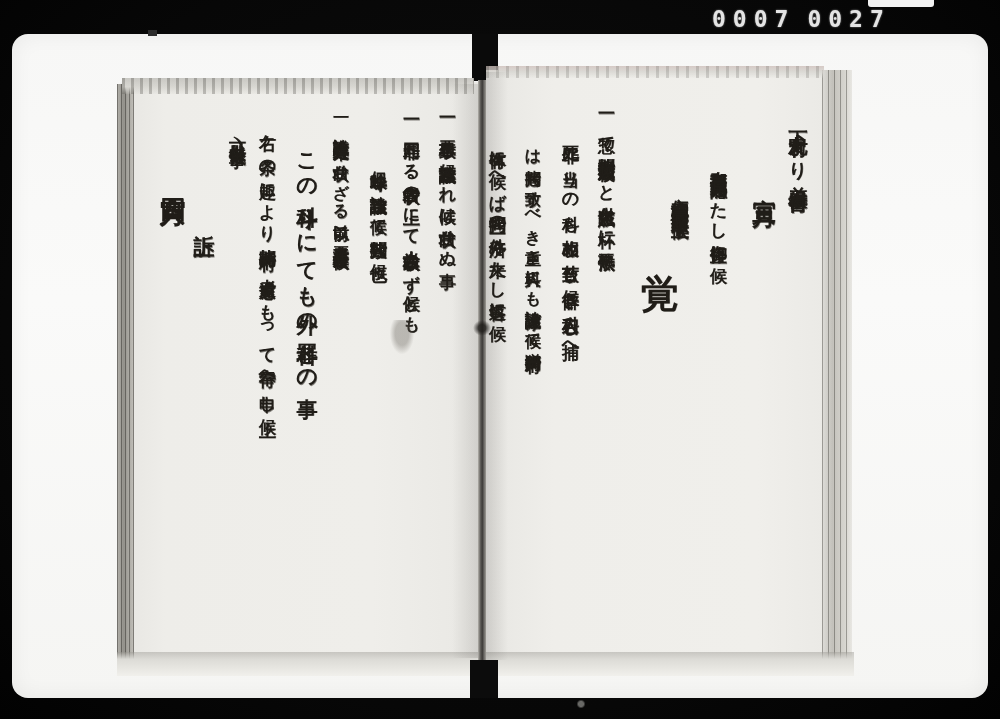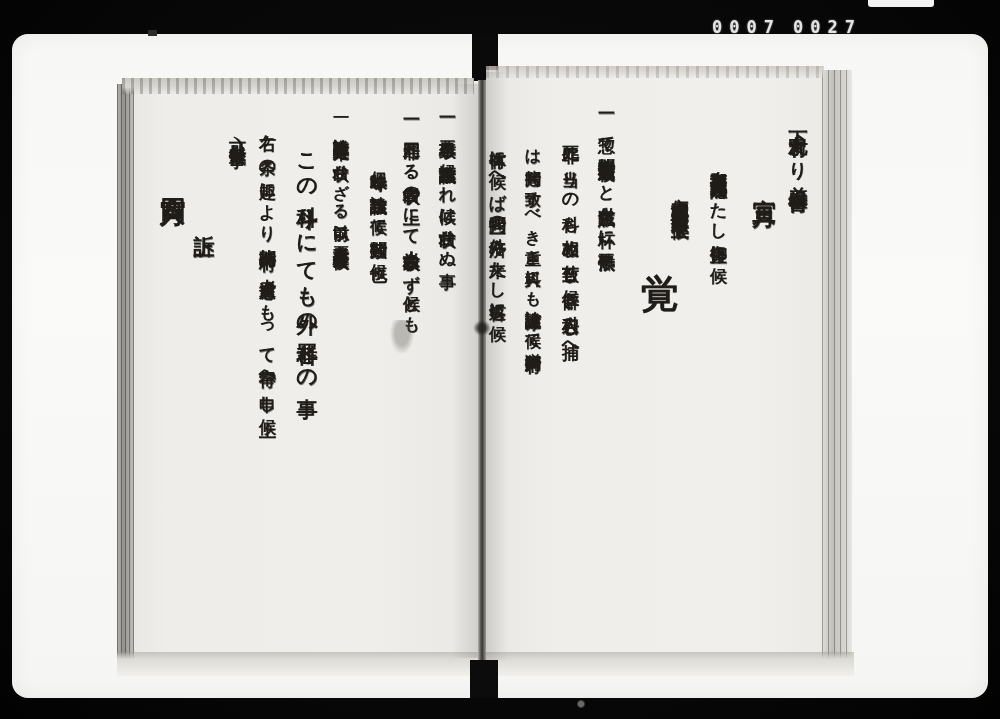--- a/index.html
+++ b/index.html
@@ -4,22 +4,22 @@
 <style>
   html,body{margin:0;padding:0;background:#050505;}
   .photo{
     position:relative;width:1000px;height:719px;overflow:hidden;
     background:radial-gradient(ellipse at 50% 45%, #0e0e0e 0%, #070707 70%, #020202 100%);
     font-family:"DejaVu Sans", sans-serif;
   }
 
   
   .counter{
-    position:absolute;left:712px;top:17px;width:170px;height:22px;
-    font-family:"DejaVu Sans Mono", monospace;font-size:17px;font-weight:bold;
+    position:absolute;left:712px;top:6px;width:170px;height:22px;
+    font-family:"DejaVu Sans Mono", monospace;font-size:23px;font-weight:bold;
     color:#e4e4e4;text-shadow:0 0 2px rgba(255,255,255,.55);
     letter-spacing:7px;white-space:nowrap;
   }
   .counter .grp2{margin-left:12px;}
 
   
   .film-tab{
     position:absolute;left:868px;top:0;width:66px;height:7px;
     background:#f2f2f2;border-radius:0 0 3px 3px;
   }

